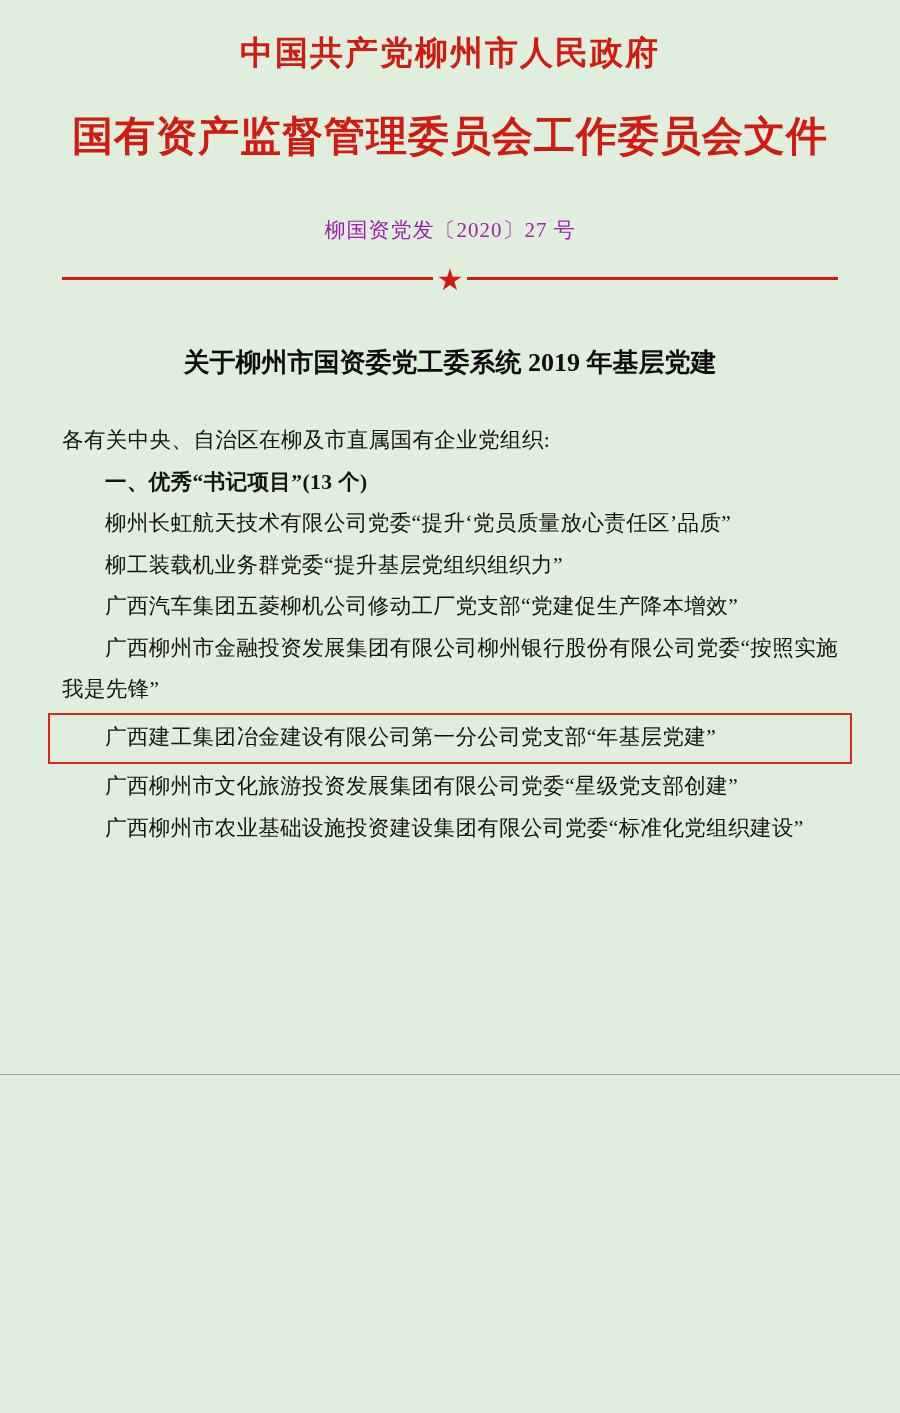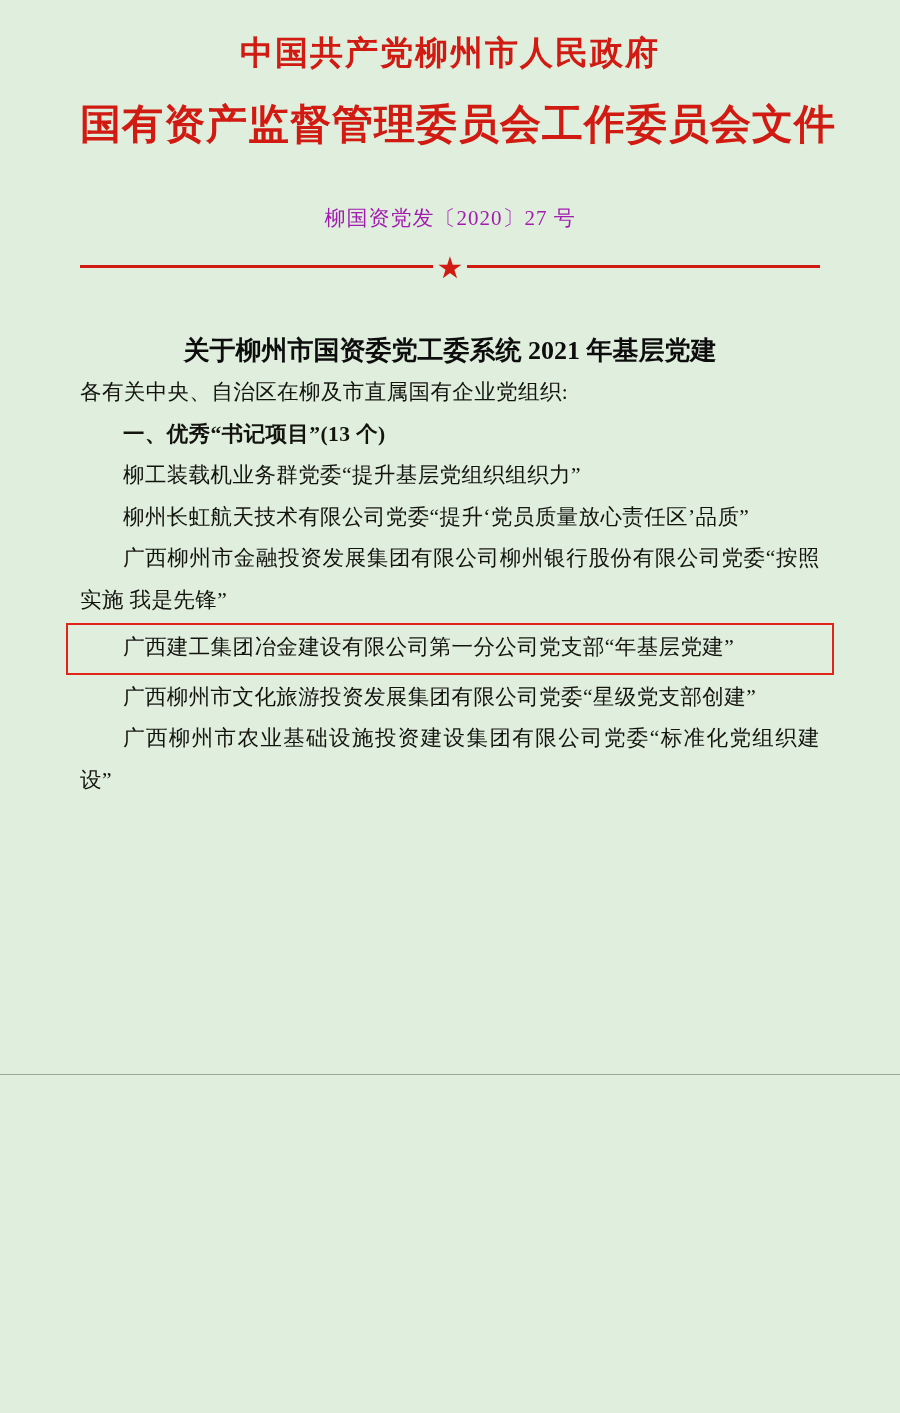--- a/index.html
+++ b/index.html
@@ -13,21 +13,21 @@
     font-family: "Liberation Serif", "DejaVu Serif", serif;
     color: #111;
     overflow: hidden;
     position: relative;
   }
   .page {
     position: relative;
     width: 900px;
     height: 1413px;
     box-sizing: border-box;
-    padding: 0 80px;
+    padding: 0 62px;
   }
 
   
   .masthead {
     text-align: center;
     padding-top: 32px;
   }
   .masthead-line1 {
     color: #d01a12;
     font-weight: bold;
@@ -35,21 +35,21 @@
     letter-spacing: 2px;
     line-height: 1.3;
     white-space: nowrap;
   }
   .masthead-line2 {
     color: #d01a12;
     font-weight: bold;
     font-size: 41px;
     letter-spacing: 1px;
     line-height: 1.35;
-    margin-top: 22px;
+    margin-top: 34px;
     white-space: nowrap;
   }
 
   
   .doc-number {
     text-align: center;
     font-size: 21px;
     margin-top: 52px;
     letter-spacing: 1px;
     color: #a21caf;
@@ -89,20 +89,21 @@
     font-size: 26px;
     font-weight: bold;
     line-height: 1.62;
     margin-top: 42px;
     padding: 0 18px;
     color: #0d0d0d;
   }
 
   
   .body-text {
+    margin-top: 36px;
     font-size: 21.5px;
     line-height: 1.93;
     color: #14140f;
     letter-spacing: 0.4px;
   }
   .p {
     margin: 0;
     text-align: justify;
     text-justify: inter-ideograph;
   }
@@ -142,32 +143,33 @@
   </div>
 
   <div class="doc-number">柳国资党发〔2020〕27 号</div>
 
   <div class="red-rule">
     <div class="bar"></div>
     <div class="star">★</div>
   </div>
 
   <div class="doc-title">
-    <div>关于柳州市国资委党工委系统 2021 年基层党建</div>
+    <div>关于柳州市国资委党工委系统 2019 年基层党建</div>
   </div>
 
   <div class="body-text">
 
     <p class="p">各有关中央、自治区在柳及市直属国有企业党组织:</p>
 
 
     <p class="p section-head">一、优秀“书记项目”(13 个)</p>
 
+    <p class="p indent">柳州长虹航天技术有限公司党委“提升‘党员质量放心责任区’品质”</p>
     <p class="p indent">柳工装载机业务群党委“提升基层党组织组织力”</p>
-    <p class="p indent">柳州长虹航天技术有限公司党委“提升‘党员质量放心责任区’品质”</p>
+    <p class="p indent">广西汽车集团五菱柳机公司修动工厂党支部“党建促生产降本增效”</p>
     <p class="p indent">广西柳州市金融投资发展集团有限公司柳州银行股份有限公司党委“按照实施 我是先锋”</p>
 
     <div class="highlight-box">
       <p class="p indent">广西建工集团冶金建设有限公司第一分公司党支部“年基层党建”</p>
     </div>
 
     <p class="p indent">广西柳州市文化旅游投资发展集团有限公司党委“星级党支部创建”</p>
     <p class="p indent">广西柳州市农业基础设施投资建设集团有限公司党委“标准化党组织建设”</p>
 
   </div>

